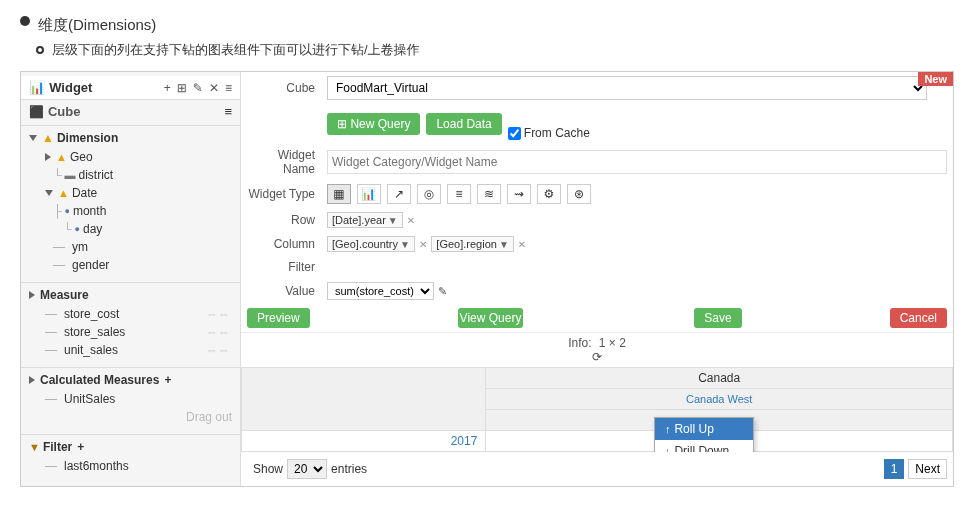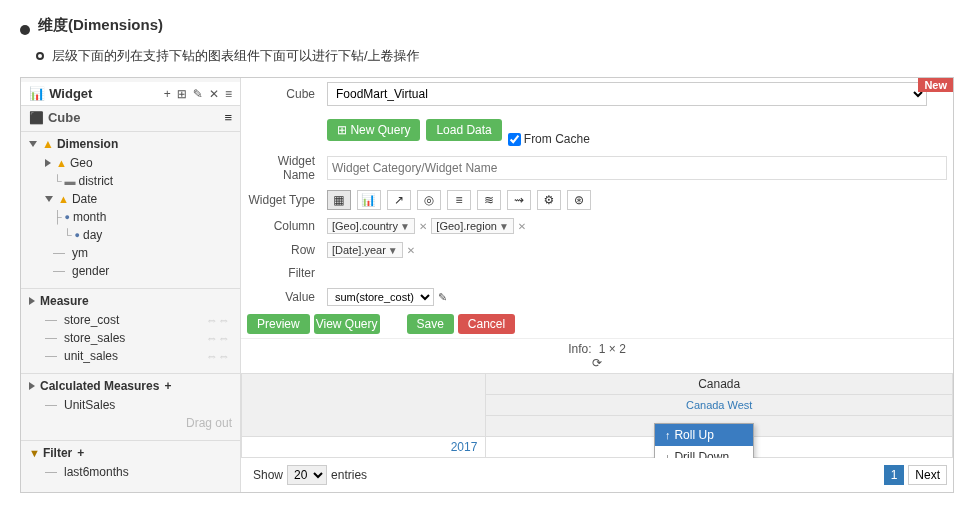--- a/index.html
+++ b/index.html
@@ -2,21 +2,21 @@
 <html><head>
   <meta charset="utf-8">
   <style>
     * { box-sizing: border-box; margin: 0; padding: 0; }
     body { font-family: Arial, sans-serif; font-size: 13px; background: #fff; color: #333; }
     
     .outer-page { padding: 16px 20px; }
     
     
     .header-section { margin-bottom: 12px; }
-    .header-section .title-line { display: flex; align-items: flex-end; font-size: 15px; font-weight: bold; margin-bottom: 12px; }
+    .header-section .title-line { display: flex; align-items: flex-start; font-size: 15px; font-weight: normal; margin-bottom: 6px; }
     .bullet-dot { width: 10px; height: 10px; background: #333; border-radius: 50%; display: inline-block; margin-right: 8px; flex-shrink: 0; }
     .circle-bullet { width: 8px; height: 8px; border: 2px solid #333; border-radius: 50%; display: inline-block; margin-right: 8px; margin-left: 16px; flex-shrink: 0; }
     .sub-line { display: flex; align-items: center; font-size: 13px; color: #333; }
     
     
     .widget-panel { border: 1px solid #ccc; background: #f5f5f5; display: flex; }
     
     
     .left-sidebar { width: 220px; min-width: 220px; background: #f5f5f5; border-right: 1px solid #ddd; padding: 4px 0; }
     
@@ -69,21 +69,21 @@
     .tag-row { display: flex; align-items: center; gap: 4px; flex-wrap: wrap; }
     .tag-item { display: flex; align-items: center; border: 1px solid #ccc; background: #f9f9f9; padding: 1px 4px; font-size: 11px; gap: 2px; }
     .tag-arrow { font-size: 10px; color: #666; }
     .tag-clear { color: #999; cursor: pointer; font-size: 10px; }
     
     
     .value-select { border: 1px solid #ccc; padding: 1px 3px; font-size: 11px; background: #fff; }
     .edit-icon { font-size: 11px; color: #555; cursor: pointer; }
     
     
-    .action-bottom-row { display: flex; justify-content: flex-start; gap: 4px; padding: 4px 6px; }
+    .action-bottom-row { display: flex; justify-content: space-between; gap: 4px; padding: 4px 6px; }
     .btn-preview { background: #5cb85c; color: #fff; border: none; padding: 3px 10px; font-size: 12px; cursor: pointer; border-radius: 3px; }
     .btn-view-query { background: #5cb85c; color: #fff; border: none; padding: 3px 2px; font-size: 12px; cursor: pointer; border-radius: 3px; }
     .btn-save { background: #5cb85c; color: #fff; border: none; padding: 3px 10px; font-size: 12px; cursor: pointer; border-radius: 3px; margin-left: 23px; }
     .btn-cancel { background: #d9534f; color: #fff; border: none; padding: 3px 10px; font-size: 12px; cursor: pointer; border-radius: 3px; }
     
     
     .info-bar { padding: 3px 6px; font-size: 12px; color: #555; border-top: 1px solid #eee; display: flex; justify-content: space-between; align-items: center; flex-direction: column; }
     
     
     .data-table-wrapper { overflow: hidden; position: relative; }
@@ -303,42 +303,42 @@
               <div class="wtype-icon" title="pie">◎</div>
               <div class="wtype-icon" title="list">≡</div>
               <div class="wtype-icon" title="grid">≋</div>
               <div class="wtype-icon" title="flow">⇝</div>
               <div class="wtype-icon" title="gear">⚙</div>
               <div class="wtype-icon" title="dot">⊛</div>
             </div>
           </td>
         </tr>
         <tr>
+          <td class="form-label-cell">Row</td>
+          <td class="form-control-cell">
+            <div class="tag-row">
+              <div class="tag-item">
+                <span>[Date].year</span>
+                <span class="tag-arrow">▼</span>
+              </div>
+              <span class="tag-clear">✕</span>
+            </div>
+          </td>
+        </tr>
+        <tr>
           <td class="form-label-cell">Column</td>
           <td class="form-control-cell">
             <div class="tag-row">
               <div class="tag-item">
                 <span>[Geo].country</span>
                 <span class="tag-arrow">▼</span>
               </div>
               <span class="tag-clear">✕</span>
               <div class="tag-item">
                 <span>[Geo].region</span>
-                <span class="tag-arrow">▼</span>
-              </div>
-              <span class="tag-clear">✕</span>
-            </div>
-          </td>
-        </tr>
-        <tr>
-          <td class="form-label-cell">Row</td>
-          <td class="form-control-cell">
-            <div class="tag-row">
-              <div class="tag-item">
-                <span>[Date].year</span>
                 <span class="tag-arrow">▼</span>
               </div>
               <span class="tag-clear">✕</span>
             </div>
           </td>
         </tr>
         <tr>
           <td class="form-label-cell">Filter</td>
           <td class="form-control-cell"></td>
         </tr>

